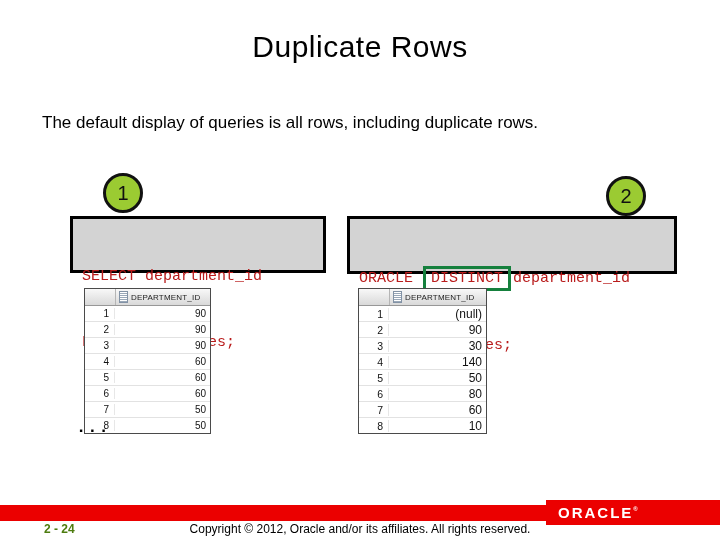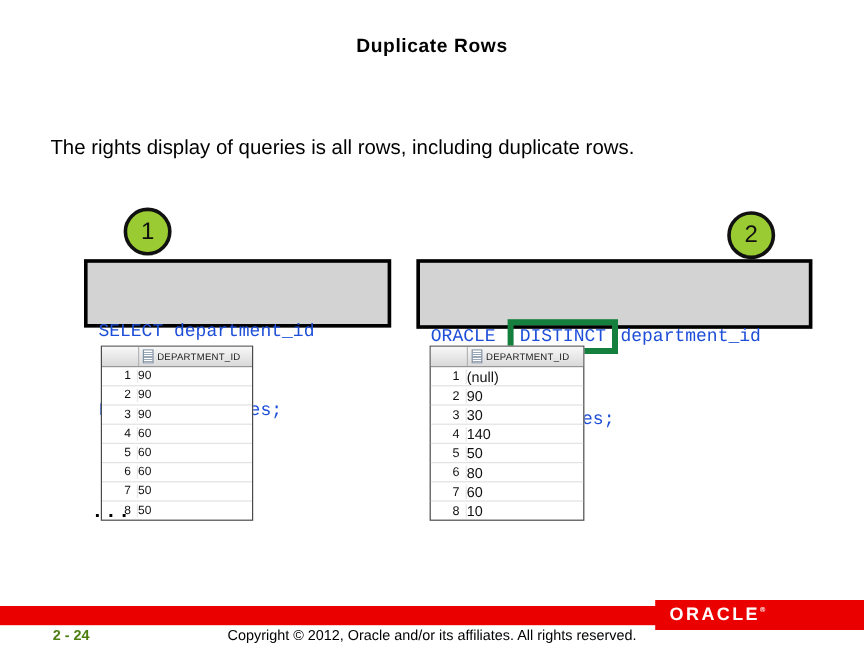--- a/index.html
+++ b/index.html
@@ -2,43 +2,43 @@
 <html><head>
 <meta charset="utf-8">
 <style>
   html,body{margin:0;padding:0;}
   .slide{
     position:relative; width:720px; height:540px; background:#ffffff;
     font-family:"Liberation Sans", sans-serif; color:#000; overflow:hidden;
   }
   .slide-title{
     position:absolute; top:30px; left:0; width:720px; margin:0;
-    text-align:center; font-size:16px; font-weight:700; letter-spacing:0.5px;
+    text-align:center; font-size:30px; font-weight:400; letter-spacing:0.5px;
   }
   .body-text{
     position:absolute; top:110px; left:42px; width:566px; margin:0;
     font-size:17px; line-height:1.55;
   }
   .badge{
     position:absolute; width:34px; height:34px; border:3px solid #111;
     border-radius:50%; background:#9BCB32; display:flex; align-items:center;
     justify-content:center; font-size:20px; color:#111; z-index:2;
   }
   .badge1{ left:103px; top:173px; }
   .badge2{ left:606px; top:176px; }
   .codebox{
     position:absolute; background:#D3D3D3; border:3px solid #000;
     font-family:"Liberation Mono","DejaVu Sans Mono",monospace;
     font-size:15px; line-height:22px; padding:3px 9px; white-space:pre;
-    color:#1d4ed8;
+    color:#b91c1c;
   }
   .box1{ left:70px; top:216px; width:232px; height:45px; }
   .box2{ left:347px; top:216px; width:306px; height:46px; }
   .kwbox{
-    display:inline-block; border:5px solid #15803d; padding:0 5px;
+    display:inline-block; border:3px solid #15803d; padding:0 5px;
     margin:0 2px 0 1px; line-height:19px;
   }
   .grid{
     position:absolute; background:#fff; border:1px solid #4a4a4a;
     font-family:"Liberation Sans", sans-serif;
   }
   .grid-left{ left:84px; top:288px; width:125px; }
   .grid-right{ left:358px; top:288px; width:127px; }
   .grid-header{
     display:flex; height:16px; align-items:center;
@@ -52,21 +52,21 @@
   .type-icon{
     display:inline-block; width:7px; height:10px; flex:0 0 auto;
     border:1px solid #8292a5; background:repeating-linear-gradient(#ffffff 0 1px,#9aa8b8 1px 2px);
   }
   .g-row{ display:flex; height:15px; align-items:center; border-bottom:1px solid #e2e2e2; }
   .g-row:last-child{ border-bottom:none; }
   .g-num{
     width:30px; flex:0 0 auto; text-align:right; padding-right:5px;
     border-right:1px solid #e7e7e7; font-size:10px; color:#111; box-sizing:border-box;
   }
-  .g-val{ flex:1; padding-right:4px; font-size:10px; color:#111; }
+  .g-val{ flex:1; text-align:right; padding-right:4px; font-size:10px; color:#111; }
   .grid-right .g-num{ font-size:10.5px; }
   .grid-right .g-val{ font-size:12px; }
   .ellipsis{
     position:absolute; left:76px; top:418px; font-size:17px; font-weight:700;
     letter-spacing:1px; font-family:"Liberation Mono","DejaVu Sans Mono",monospace;
   }
   .footer-line{
     position:absolute; left:0; top:505px; width:720px; height:16px; background:#EB0000;
   }
   .logo-box{
@@ -86,21 +86,21 @@
     font-size:12px; color:#000000;
   }
 </style>
 </head>
 <body>
 
 <div class="slide">
 
   <h1 class="slide-title">Duplicate Rows</h1>
 
-  <p class="body-text">The rights display of queries is all rows, including duplicate rows.</p>
+  <p class="body-text">The default display of queries is all rows, including duplicate rows.</p>
 
   <div class="badge badge1">1</div>
   <div class="badge badge2">2</div>
 
   <div class="codebox box1">
     <div class="code-line">SELECT department_id</div>
     <div class="code-line">FROM   employees;</div>
   </div>
 
   <div class="codebox box2">

